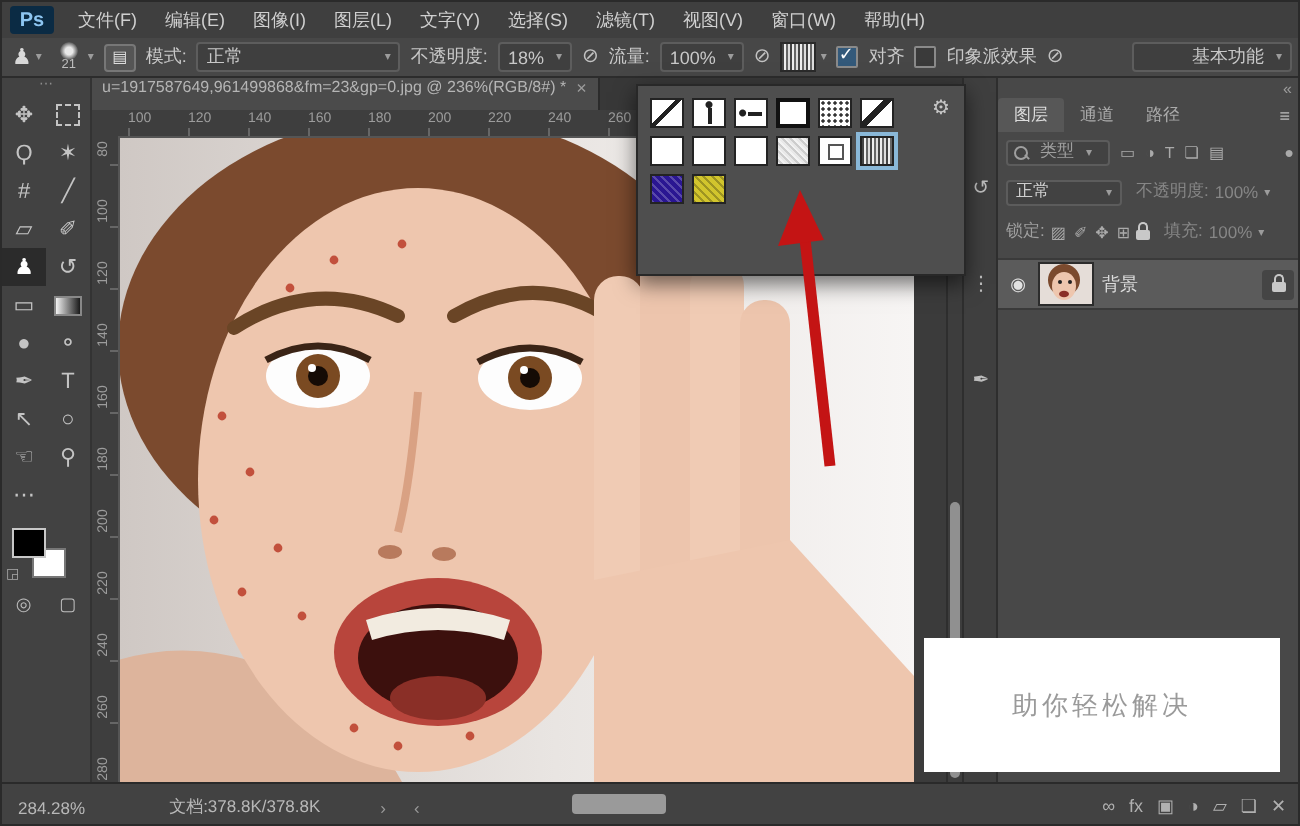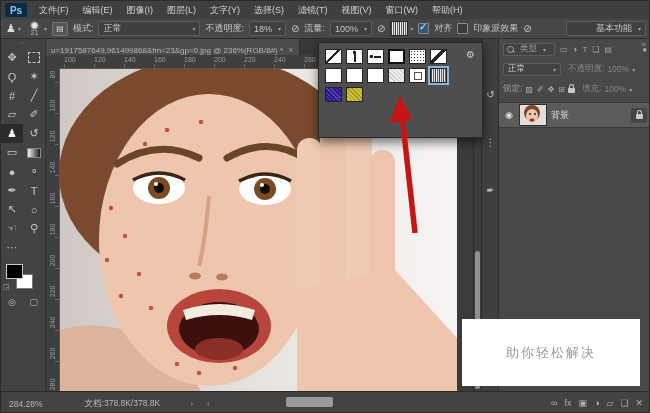--- a/index.html
+++ b/index.html
@@ -33,21 +33,21 @@
   .tool.selected{background:#2b2b2b;color:#ffffff;}
   .marquee-box{width:10px;height:9px;border:1px dashed #c4c4c4;}
   .gradient-box{width:12px;height:8px;background:linear-gradient(90deg,#f2f2f2,#1a1a1a);border:1px solid #888;}
   .tb-colors{position:relative;height:32px;margin-top:6px;}
   .fgcolor{position:absolute;left:5px;top:1px;width:15px;height:13px;background:#000;border:1px solid #c8c8c8;z-index:2;}
   .bgcolor{position:absolute;left:15px;top:11px;width:15px;height:13px;background:#fff;border:1px solid #777;}
   .mini-default{position:absolute;left:2px;top:20px;font-size:7px;color:#aaa;}
   .tb-btns{display:flex;justify-content:space-around;margin-top:2px;font-size:9px;color:#bdbdbd;}
   
   .tabbar{position:absolute;left:44px;top:38px;width:436px;height:16px;background:#383838;border-bottom:1px solid #2b2b2b;display:flex;z-index:1;}
-  .doctab{background:#4b4b4b;color:#b5b5b5;font-size:8px;padding:0 6px;display:flex;align-items:flex-end;gap:5px;white-space:nowrap;border-right:1px solid #2b2b2b;}
+  .doctab{background:#4b4b4b;color:#b5b5b5;font-size:8px;padding:0 6px;display:flex;align-items:flex-start;gap:5px;white-space:nowrap;border-right:1px solid #2b2b2b;}
   .doctab .close{color:#9a9a9a;font-size:9px;}
   
   .ruler-corner{position:absolute;left:44px;top:54px;width:14px;height:13px;background:#3e3e3e;border-right:1px solid #555;border-bottom:1px solid #555;z-index:1;}
   .hruler{position:absolute;left:58px;top:54px;width:414px;height:13px;background:#3e3e3e;border-bottom:1px solid #555;font-size:7px;color:#9c9c9c;overflow:hidden;z-index:1;
           background-image:repeating-linear-gradient(90deg,#666 0 1px,transparent 1px 30px);background-size:100% 4px;background-position:5px bottom;background-repeat:no-repeat;}
   .hr-label{position:absolute;top:1px;}
   .vruler{position:absolute;left:44px;top:67px;width:14px;height:323px;background:#3e3e3e;border-right:1px solid #555;font-size:7px;color:#9c9c9c;overflow:hidden;z-index:1;
           background-image:repeating-linear-gradient(0deg,#666 0 1px,transparent 1px 31px);background-size:4px 100%;background-position:right 2px;background-repeat:no-repeat;}
   .vr-label{position:absolute;left:0;width:14px;text-align:center;transform:rotate(-90deg);transform-origin:center;}
   
@@ -367,20 +367,26 @@
   </svg>
 
   <div class="dockstrip" id="dockstrip">
       <span class="strip-icon" style="top: 50px;">↺</span>
       <span class="strip-icon" style="top: 98px;">⋮</span>
       <span class="strip-icon" style="top: 146px;">✒</span>
     </div>
 
   <div class="layerspanel">
     <span class="dock-collapse">«</span>
+    <div class="ltabs">
+      <div class="ltab active">图层</div>
+      <div class="ltab">通道</div>
+      <div class="ltab">路径</div>
+      <span class="panelmenu">≡</span>
+    </div>
     <div class="lrow">
       <div class="searchbox">
         <span class="mag"></span>
         <span>类型</span>
         <span class="caret">▾</span>
       </div>
       <span id="filter-icons" style="display:flex;gap:5px;margin-left:2px;">
           <span class="micon">▭</span>
           <span class="micon">◑</span>
           <span class="micon">T</span>

